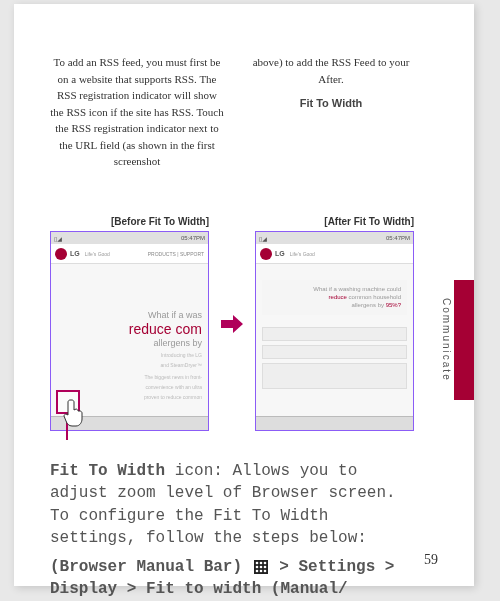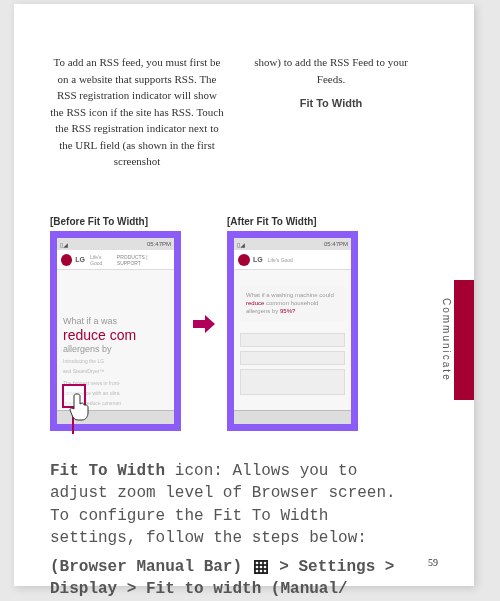--- a/index.html
+++ b/index.html
@@ -47,32 +47,32 @@
   }
   .shots {
     position: absolute;
     left: 36px;
     top: 212px;
     width: 370px;
     display: flex;
     align-items: center;
     gap: 12px;
   }
-  .shot-block { text-align: left; }
+  .shot-block { text-align: right; }
   .shot-label {
     font-family: Arial, sans-serif;
     font-weight: bold;
     font-size: 10px;
     color: #333;
     margin-bottom: 4px;
   }
   .phone {
-    width: 131px;
+    width: 159px;
     height: 200px;
-    border: 7px solid #8b5cf6;
+    border: 1px solid #8b5cf6;
     background: #f7f7f7;
     position: relative;
     font-family: Arial, sans-serif;
   }
   .statusbar {
     height: 12px;
     background: #e0e0e0;
     display: flex;
     justify-content: space-between;
     align-items: center;
@@ -175,21 +175,21 @@
   .grid-icon {
     display: inline-block;
     width: 14px; height: 14px;
     vertical-align: middle;
     margin: 0 2px;
   }
   .pagenum {
     position: absolute;
     right: 36px;
     bottom: 18px;
-    font-size: 10px;
+    font-size: 14px;
     color: #333;
   }
   .side-tab {
     position: absolute;
     right: 0;
     top: 276px;
     width: 20px;
     height: 120px;
     background: #a50034;
   }
@@ -214,21 +214,21 @@
 
   <div class="side-tab"></div>
   <div class="side-label">Communicate</div>
 
   <div class="content">
     <div class="columns">
       <div class="col">
         <p>To add an RSS feed, you must first be on a website that supports RSS. The RSS registration indicator will show the RSS icon if the site has RSS. Touch the RSS registration indicator next to the URL field (as shown in the first screenshot</p>
       </div>
       <div class="col">
-        <p>show) to add the RSS Feed to your Feeds.</p>
+        <p>above) to add the RSS Feed to your After.</p>
         <p class="section-head">Fit To Width</p>
       </div>
     </div>
   </div>
 
   <div class="shots">
 
     <div class="shot-block">
       <div class="shot-label">[Before Fit To Width]</div>
       <div class="phone">

